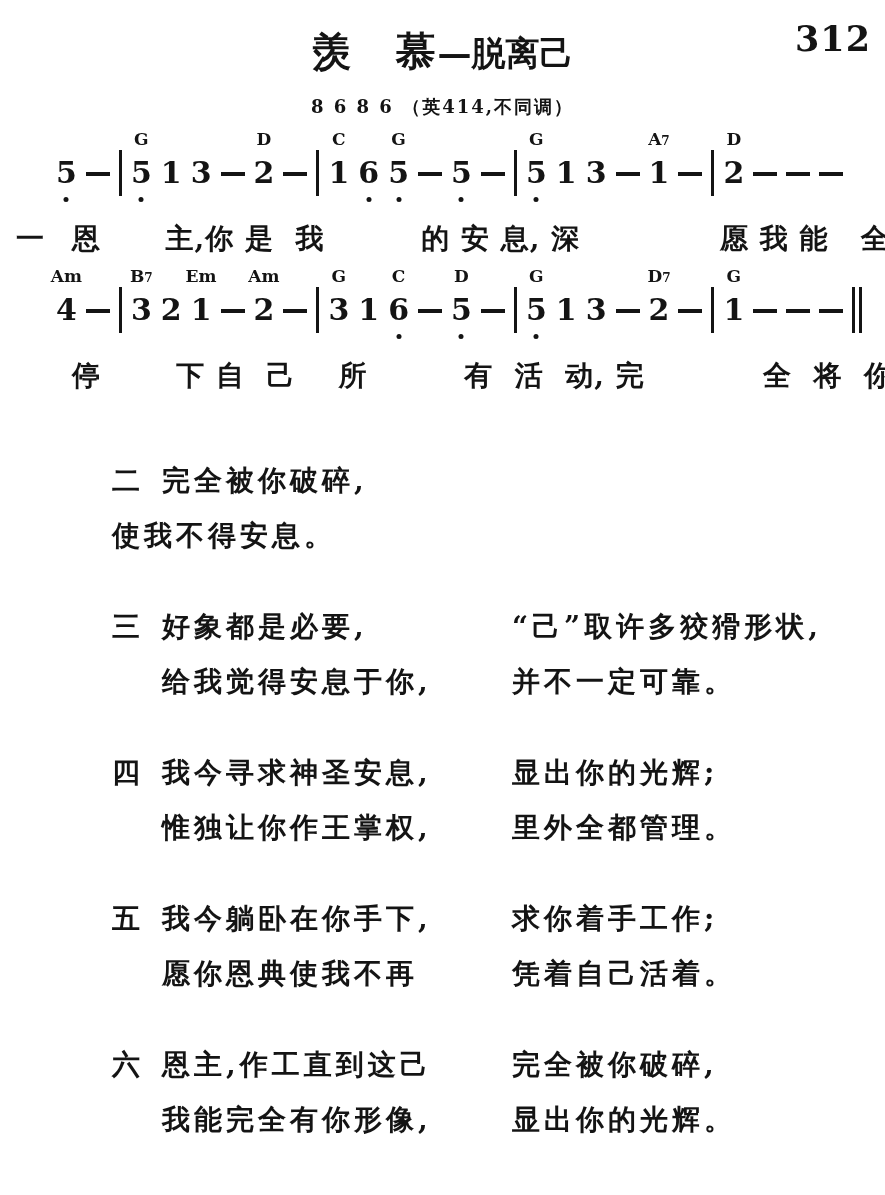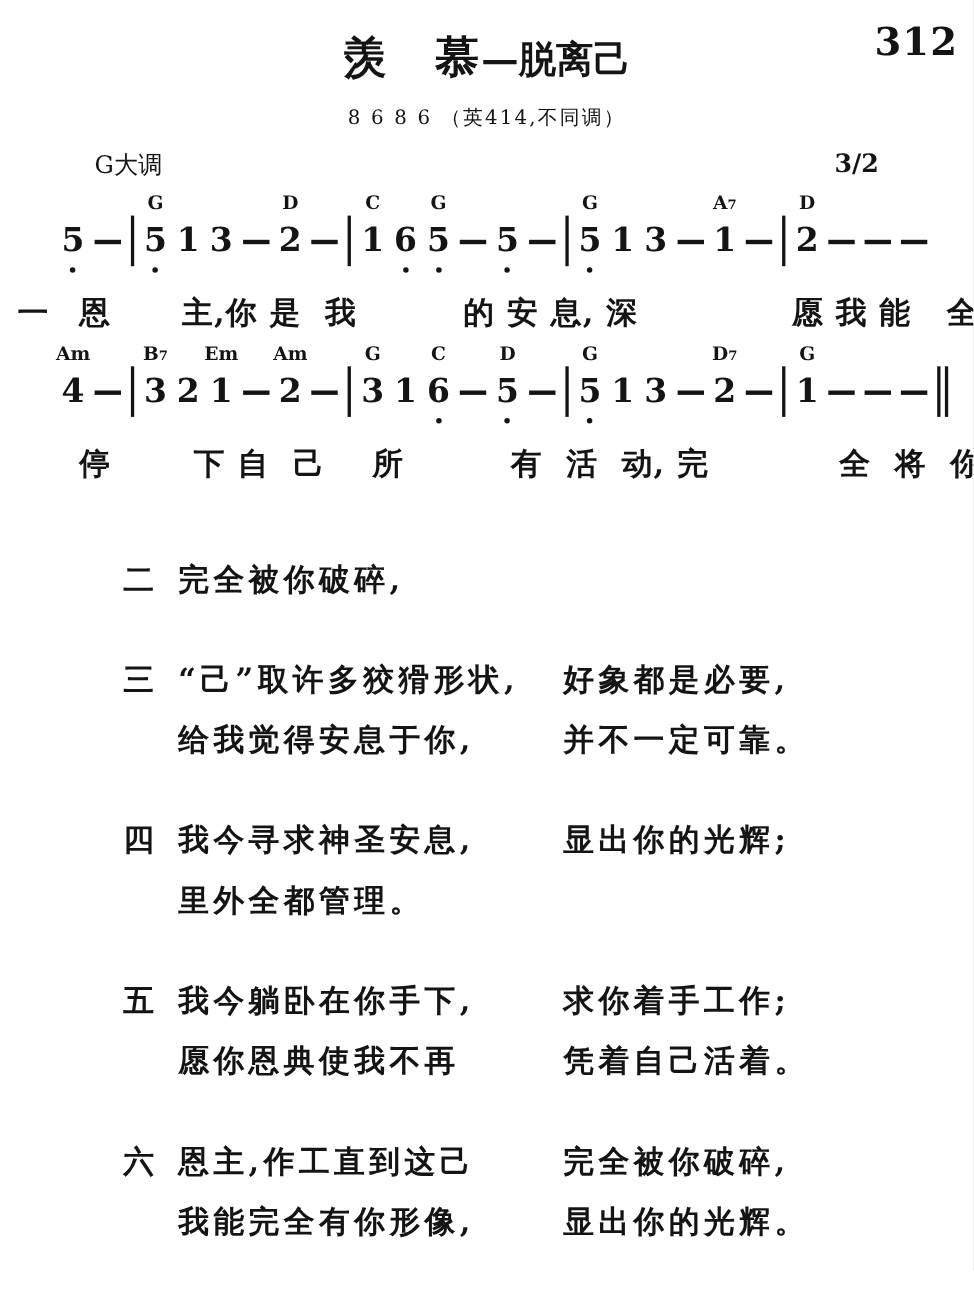--- a/index.html
+++ b/index.html
@@ -12,21 +12,21 @@
     font-family:"DejaVu Serif","Liberation Serif",serif;
     overflow:hidden;
   }
   .page-number{
     position:absolute;top:6px;right:14px;
     font-size:35px;font-weight:bold;letter-spacing:1px;margin-top:12px;
   }
   .title-row{text-align:center;padding-top:24px;font-weight:bold;white-space:nowrap;}
   .title-main{font-size:40px;letter-spacing:2px;}
   .title-rest{font-size:34px;}
-  .meter-row{text-align:center;margin-top:16px;font-size:18px;font-weight:normal;letter-spacing:2px;}
+  .meter-row{text-align:center;margin-top:16px;font-size:18px;font-weight:bold;letter-spacing:2px;}
   .key-row{display:flex;justify-content:space-between;margin:16px 86px 0 86px;font-size:22px;}
   .time-sig{font-weight:bold;font-size:23px;}
 
   
   .music-line{display:flex;align-items:center;height:44px;margin:32px 0 0 56px;gap:9px;}
   .tok{position:relative;display:flex;align-items:center;justify-content:center;height:44px;flex:none;}
   .tok.note{min-width:19px;}
   .nv{font-size:30px;font-weight:bold;line-height:1;}
   .chord{
     position:absolute;top:-20px;left:50%;transform:translateX(-50%);
@@ -66,24 +66,20 @@
 
   <div class="title-row">
     <span class="title-main">羡　慕</span><span class="title-rest">—脱离己</span>
   </div>
 
   <div class="meter-row">
     <span>8 6 8 6</span>
     <span>（英414,不同调）</span>
   </div>
 
-  <div class="key-row">
-    <span class="key-sig">G大调</span>
-    <span class="time-sig">3/2</span>
-  </div>
 
   <div id="music">
       <div class="music-line">
         <span class="tok note">
           <span class="nv">5</span>
           <span class="lowdot"></span>
         </span>
         <span class="tok dash">
           <span class="dash-mark"></span>
         </span>
@@ -288,34 +284,36 @@
         <span class="lyric-prefix"></span>
         <span class="lyric-text">停       下 自  己    所         有  活  动, 完           全  将  你    饱      尝。</span>
       </div>
     </div>
 
   <div id="verses">
       <div class="verse">
         <div class="verse-num">二</div>
         <div class="verse-cell">完全被你破碎,</div>
         <div class="verse-num"></div>
+        <div class="verse-cell">使我不得安息。</div>
       </div>
       <div class="verse">
         <div class="verse-num">三</div>
+        <div class="verse-cell">好象都是必要,</div>
         <div class="verse-cell">“己”取许多狡猾形状,</div>
-        <div class="verse-cell">好象都是必要,</div>
         <div class="verse-num"></div>
         <div class="verse-cell">给我觉得安息于你,</div>
         <div class="verse-cell">并不一定可靠。</div>
       </div>
       <div class="verse">
         <div class="verse-num">四</div>
         <div class="verse-cell">我今寻求神圣安息,</div>
         <div class="verse-cell">显出你的光辉;</div>
         <div class="verse-num"></div>
+        <div class="verse-cell">惟独让你作王掌权,</div>
         <div class="verse-cell">里外全都管理。</div>
       </div>
       <div class="verse">
         <div class="verse-num">五</div>
         <div class="verse-cell">我今躺卧在你手下,</div>
         <div class="verse-cell">求你着手工作;</div>
         <div class="verse-num"></div>
         <div class="verse-cell">愿你恩典使我不再</div>
         <div class="verse-cell">凭着自己活着。</div>
       </div>

